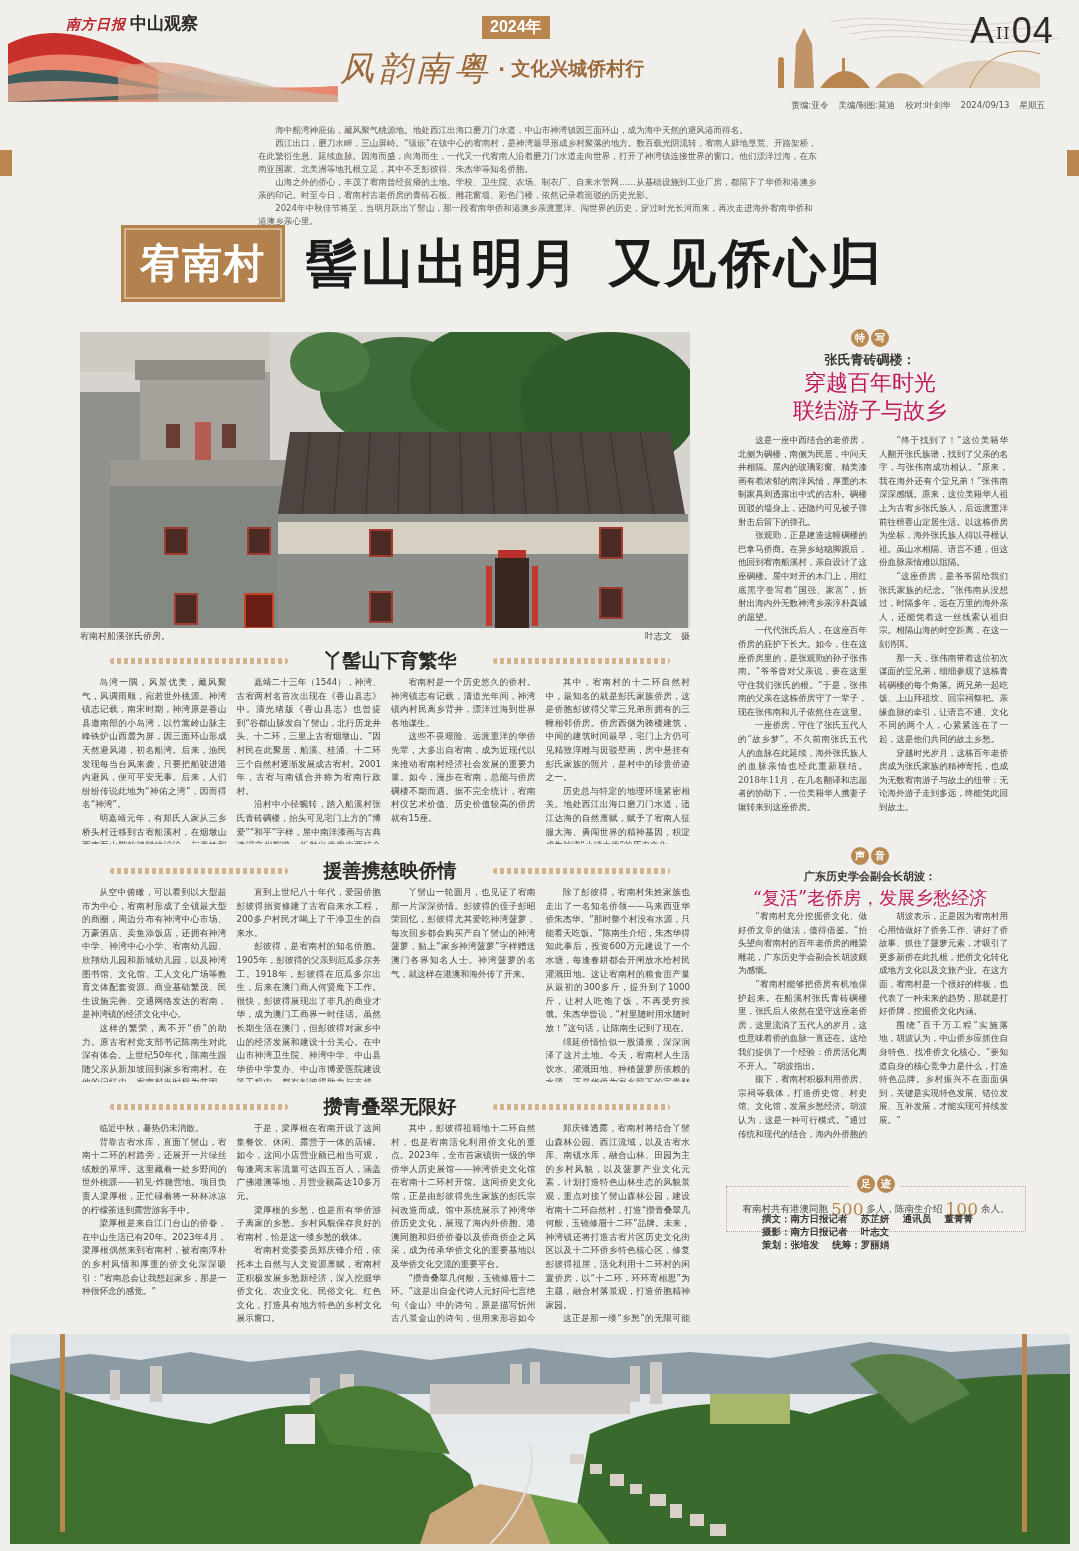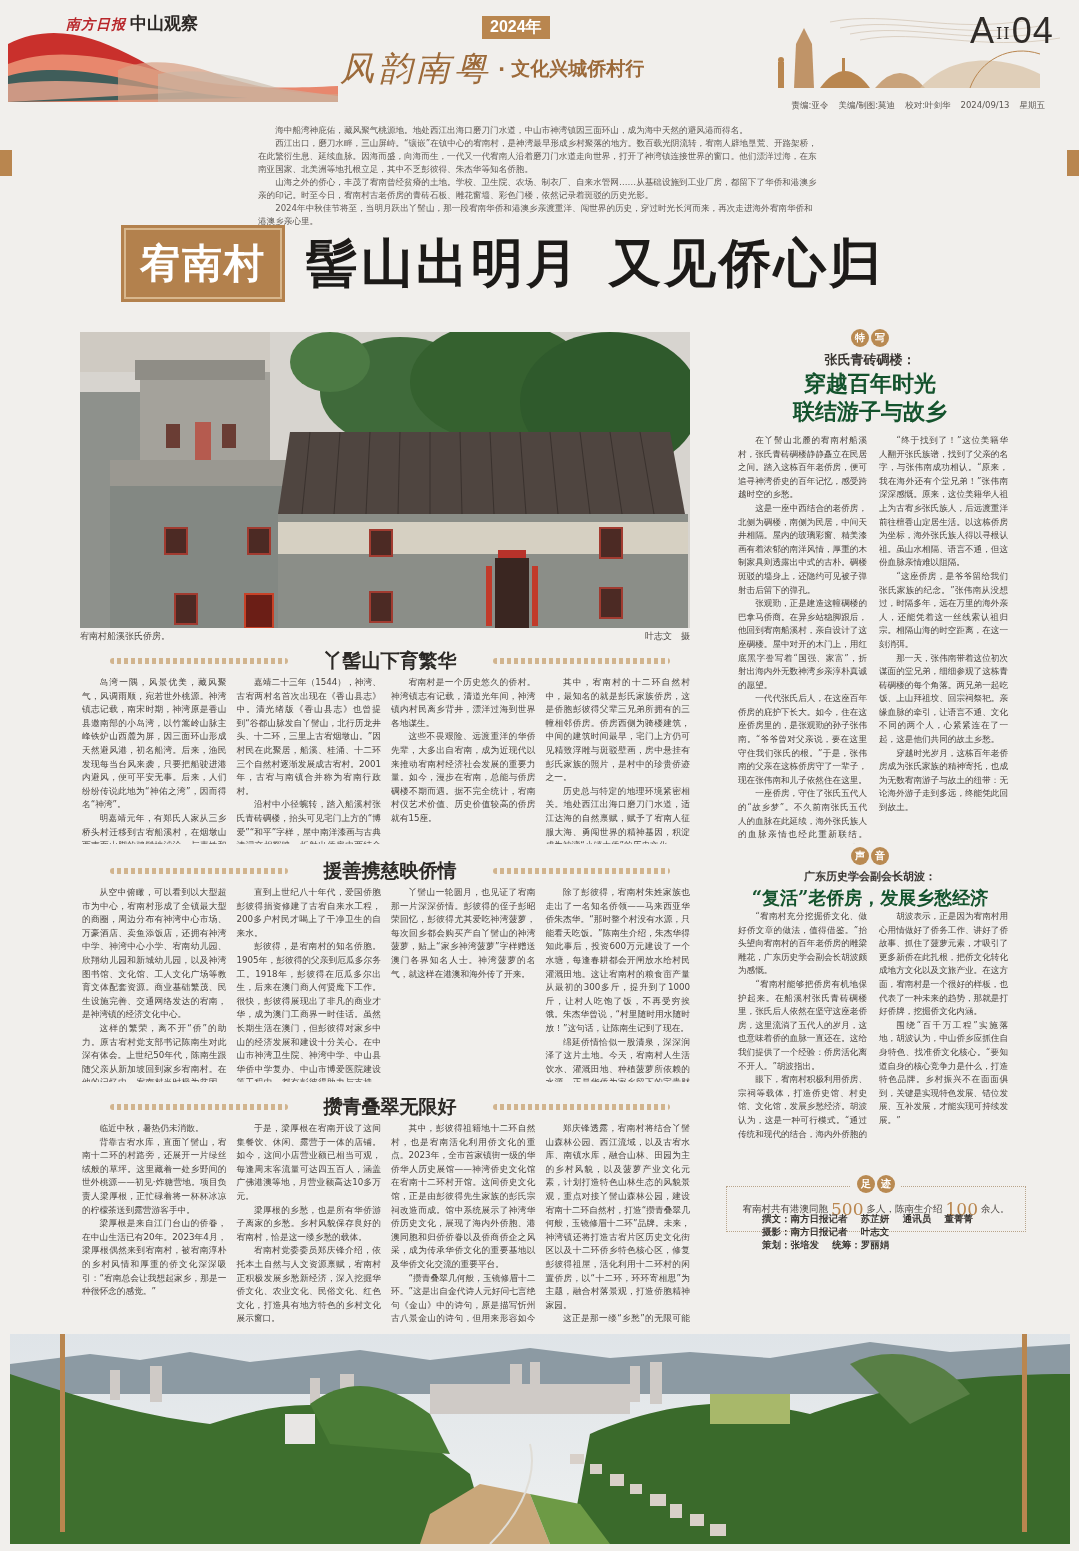--- a/index.html
+++ b/index.html
@@ -54,21 +54,21 @@
 
   
   .cols { position: absolute; left: 82px; width: 608px; display: grid; grid-template-columns: repeat(4, 1fr); column-gap: 10px; font-size: 8.7px; line-height: 13.6px; color: #4a4540; }
   .cols p { text-indent: 2em; text-align: justify; }
 
   
   .badge { display: inline-flex; gap: 2px; }
   .badge span { width: 18px; height: 18px; border-radius: 50%; background: #b98a52; color: #fff; font-size: 10px; display: inline-flex; align-items: center; justify-content: center; font-weight: bold; }
   .rc { position: absolute; left: 730px; width: 280px; text-align: center; }
   .rc .kicker { font-family: "DejaVu Serif", serif; font-size: 13px; color: #3b3733; font-weight: bold; margin-top: 4px; }
-  .rc .title { font-family: "DejaVu Serif", serif; font-size: 22px; font-weight: bold; color: #14532d; line-height: 28px; }
+  .rc .title { font-family: "DejaVu Serif", serif; font-size: 22px; font-weight: normal; color: #be185d; line-height: 28px; }
   .rcols { position: absolute; left: 738px; width: 270px; display: grid; grid-template-columns: 1fr 1fr; column-gap: 12px; font-family: "DejaVu Serif", serif; font-size: 8.6px; line-height: 13.6px; color: #4a4540; }
   .rcols p { text-indent: 2em; text-align: justify; }
 
   .footprint { position: absolute; left: 726px; top: 1186px; width: 300px; height: 46px; border: 1px dotted #b9a48a; display: flex; align-items: center; justify-content: center; font-size: 9.5px; color: #4a4540; }
   .footprint .num { font-family: "DejaVu Serif", serif; color: #b9864f; font-size: 17px; margin: 0 3px; }
   .footprint .badge { position: absolute; top: -12px; left: 50%; transform: translateX(-50%); background: #f1efec; padding: 0 6px; }
 
   .byline { position: absolute; left: 762px; top: 1212px; font-size: 9.5px; line-height: 13px; color: #3c3834; font-weight: bold; }
   .byline .row span { margin-right: 10px; }
 
@@ -277,21 +277,20 @@
     <div class="badge">
       <span>特</span>
       <span>写</span>
     </div>
     <div class="kicker">张氏青砖碉楼：</div>
     <div class="title">穿越百年时光</div>
     <div class="title">联结游子与故乡</div>
   </div>
   <div class="rcols" style="top:434px; height:410px; overflow:hidden;">
     <div>
-      <p>在丫髻山北麓的宥南村船溪村，张氏青砖碉楼静静矗立在民居之间。踏入这栋百年老侨房，便可追寻神湾侨史的百年记忆，感受跨越时空的乡愁。</p>
       <p>这是一座中西结合的老侨房，北侧为碉楼，南侧为民居，中间天井相隔。屋内的玻璃彩窗、精美漆画有着浓郁的南洋风情，厚重的木制家具则透露出中式的古朴。碉楼斑驳的墙身上，还隐约可见被子弹射击后留下的弹孔。</p>
       <p>张观勤，正是建造这幢碉楼的巴拿马侨商。在异乡站稳脚跟后，他回到宥南船溪村，亲自设计了这座碉楼。屋中对开的木门上，用红底黑字誊写着“国强、家富”，折射出海内外无数神湾乡亲淳朴真诚的愿望。</p>
       <p>一代代张氏后人，在这座百年侨房的庇护下长大。如今，住在这座侨房里的，是张观勤的孙子张伟南。“爷爷曾对父亲说，要在这里守住我们张氏的根。”于是，张伟南的父亲在这栋侨房守了一辈子，现在张伟南和儿子依然住在这里。</p>
       <p>一座侨房，守住了张氏五代人的“故乡梦”。不久前南张氏五代人的血脉在此延续，海外张氏族人的血脉亲情也经此重新联结。2018年11月，在几名翻译和志愿者的协助下，一位美籍华人携妻子辗转来到这座侨房。</p>
     </div>
     <div>
       <p>“终于找到了！”这位美籍华人翻开张氏族谱，找到了父亲的名字，与张伟南成功相认。“原来，我在海外还有个堂兄弟！”张伟南深深感慨。原来，这位美籍华人祖上为古宥乡张氏族人，后远渡重洋前往檀香山定居生活。以这栋侨房为坐标，海外张氏族人得以寻根认祖。虽山水相隔、语言不通，但这份血脉亲情难以阻隔。</p>
       <p>“这座侨房，是爷爷留给我们张氏家族的纪念。”张伟南从没想过，时隔多年，远在万里的海外亲人，还能凭着这一丝线索认祖归宗。相隔山海的时空距离，在这一刻消弭。</p>
       <p>那一天，张伟南带着这位初次谋面的堂兄弟，细细参观了这栋青砖碉楼的每个角落。两兄弟一起吃饭、上山拜祖坟、回宗祠祭祀。亲缘血脉的牵引，让语言不通、文化不同的两个人，心紧紧连在了一起，这是他们共同的故土乡愁。</p>
       <p>穿越时光岁月，这栋百年老侨房成为张氏家族的精神寄托，也成为无数宥南游子与故土的纽带：无论海外游子走到多远，终能凭此回到故土。</p>

